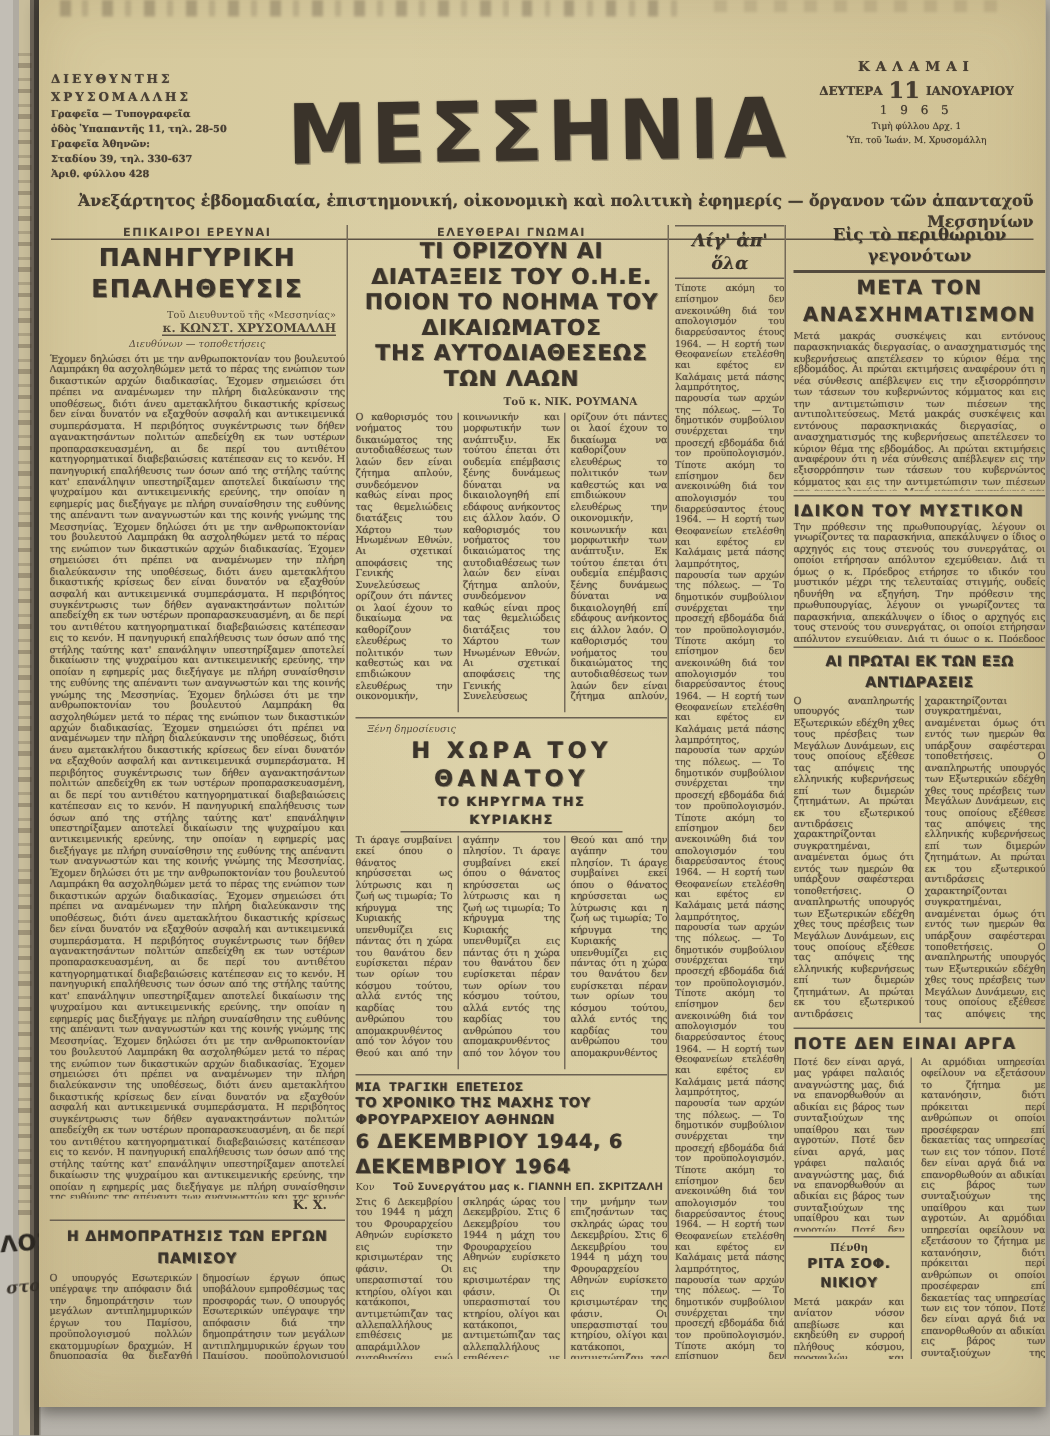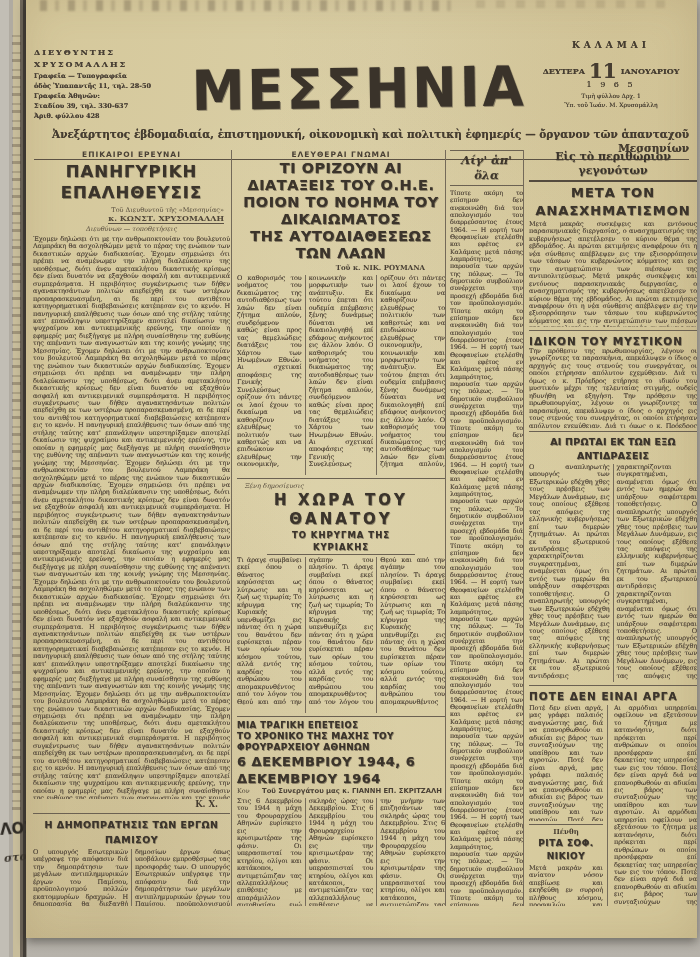--- a/index.html
+++ b/index.html
@@ -21,22 +21,22 @@
     color:#55493b;}
   .smudge-top{position:absolute;left:14px;top:0;width:420px;height:11px;background:repeating-linear-gradient(90deg,rgba(72,60,46,.5) 0 7px,transparent 7px 15px,rgba(72,60,46,.3) 15px 19px,transparent 19px 28px);filter:blur(1.1px);opacity:.55;}
   .smudge-top2{position:absolute;left:450px;top:0;width:200px;height:8px;background:repeating-linear-gradient(90deg,rgba(90,75,55,.35) 0 9px,transparent 9px 20px);filter:blur(1.2px);opacity:.4;}
 
   
   .mast-left{position:absolute;left:8px;top:46px;width:142px;font:bold 6.5px/1.55 "DejaVu Serif",serif;color:#483f34;text-shadow:0 0 .6px rgba(72,63,52,.8);}
   .mast-left .big{font-size:8px;letter-spacing:2px;}
   .nameplate{position:absolute;left:150px;top:58px;width:366px;text-align:center;font-family:"DejaVu Sans",sans-serif;font-weight:bold;font-size:53px;letter-spacing:3px;color:#3a332a;transform:rotate(-0.8deg) scaleY(1.04);text-shadow:1px 1px 0 rgba(58,51,42,.4),0 0 1px rgba(58,51,42,.6);}
   .mast-right{position:absolute;left:505px;top:40px;width:160px;text-align:center;color:#463d31;font-family:"DejaVu Serif",serif;text-shadow:0 0 .5px rgba(70,61,49,.8);}
   .mr-city{font-weight:bold;font-size:9px;letter-spacing:4px;}
-  .mr-dateline{margin-top:14px;font-weight:bold;font-size:8px;display:flex;align-items:center;justify-content:center;gap:4px;}
-  .mr-daynum{font-size:20px;line-height:14px;}
+  .mr-dateline{margin-top:3px;font-weight:bold;font-size:8px;display:flex;align-items:center;justify-content:center;gap:4px;}
+  .mr-daynum{font-size:15px;line-height:14px;}
   .mr-year{margin-top:2px;font-size:8px;letter-spacing:3px;}
   .mr-price{margin-top:3px;font-size:6px;}
   .mr-pub{margin-top:2px;font-size:6px;}
   .tagline{position:absolute;left:8px;top:127px;width:655px;text-align:right;font:bold 10.5px/14px "DejaVu Serif",serif;color:#453c30;border-bottom:1.5px solid #5c5244;padding-bottom:4px;text-shadow:0 0 .5px rgba(69,60,48,.8);}
 
   
   .zone{position:absolute;top:150px;height:756px;overflow:hidden;}
   .z1{left:7px;width:197px;}
   .z2{left:205px;width:214px;border-left:1px solid #746a59;padding-left:5px;}
   .z3{left:419px;width:78px;border-left:1px solid #746a59;padding-left:4px;}
@@ -60,21 +60,21 @@
   .demo-body{height:92px;margin-top:2px;}
 
   
   .ohe-h{text-align:center;font-size:14.5px;line-height:17px;letter-spacing:.5px;}
   .ohe-byline{text-align:right;font:bold 7px/11px "DejaVu Serif",serif;padding-right:20px;color:#4a4135;}
   .ohe-body{height:200px;margin-top:2px;}
   .xora-label{text-align:left;font:italic 6.5px/9px "DejaVu Serif",serif;padding-left:8px;color:#564b3c;}
   .xora-h{text-align:center;font-size:15px;line-height:19px;letter-spacing:3px;}
   .xora-sub{text-align:center;font-size:8.5px;line-height:12px;letter-spacing:1px;border-bottom:1px solid #6b6152;margin:0 30px 2px;padding-bottom:1px;}
   .xora-body{height:156px;margin-top:2px;}
-  .trag-kick{font-size:8.5px;line-height:11px;letter-spacing:.5px;}
+  .trag-kick{font-size:8.5px;line-height:11px;letter-spacing:.5px;font-family:Liberation Mono, monospace;}
   .trag-sub{font-size:9px;line-height:11px;letter-spacing:.3px;}
   .trag-dates{font-size:13px;line-height:17px;letter-spacing:.5px;}
   .trag-byrow{display:flex;align-items:baseline;font:6.5px/9px "DejaVu Serif",serif;color:#4a4135;}
   .trag-marg{flex:0 0 22px;}
   .trag-byline{flex:1;text-align:center;font-weight:bold;font-family:"DejaVu Sans",sans-serif;font-size:6.8px;}
   .trag-body{height:196px;margin-top:2px;}
 
   
   .liga-h{text-align:center;font:bold italic 11.5px/15px "DejaVu Serif",serif;color:#3d352b;border-top:1px solid #6b6152;border-bottom:1px solid #6b6152;padding:2px 0;margin-bottom:3px;text-shadow:.5px .5px 0 rgba(61,53,43,.4);}
   .liga-body{height:726px;font-size:6.3px;line-height:7.35px;}

